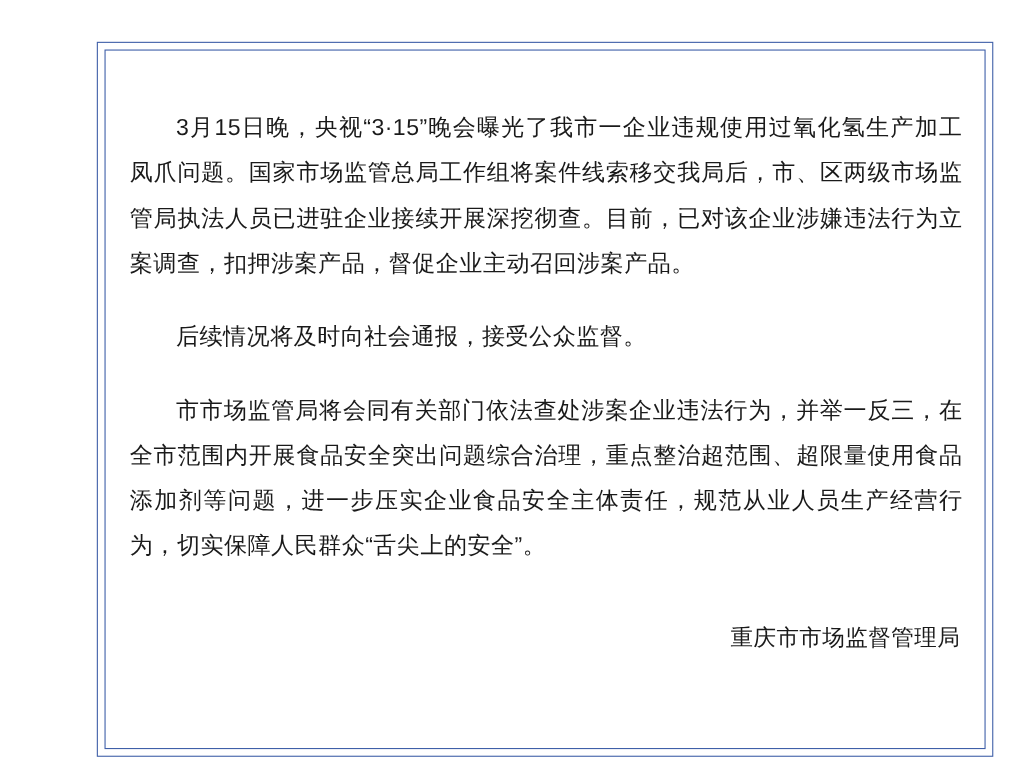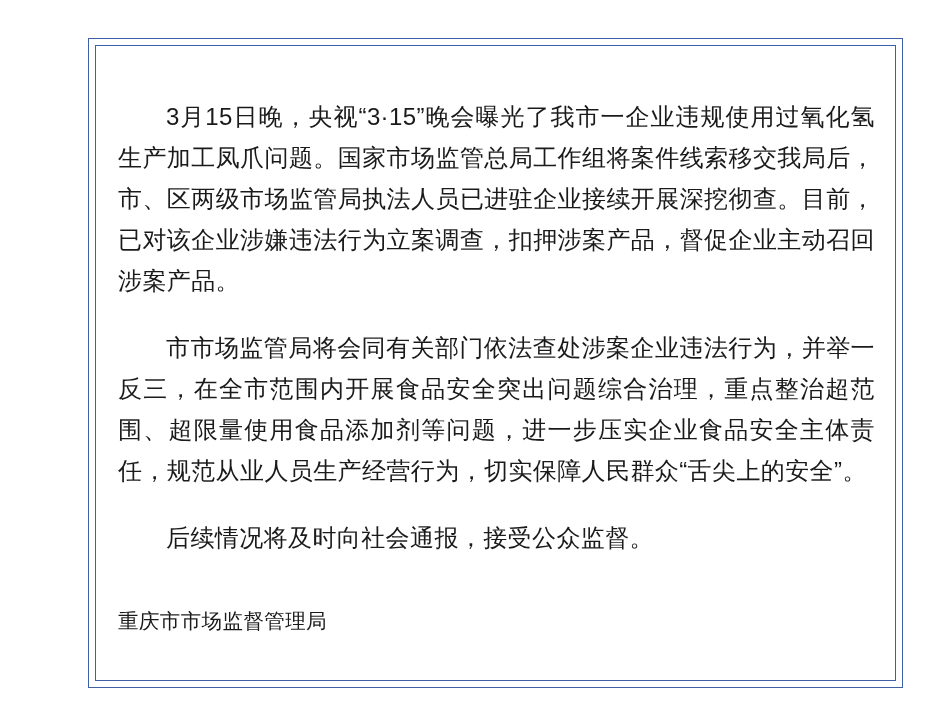--- a/index.html
+++ b/index.html
@@ -39,52 +39,53 @@
     box-sizing: border-box;
   }
   .content {
     position: absolute;
     left: 118px;
     top: 96px;
     width: 757px;
     height: 560px;
   }
   .para {
-    font-size: 24px;
+    font-size: 21px;
     line-height: 41px;
     color: #1a1a1a;
     text-align: justify;
     text-justify: inter-ideograph;
     text-indent: 2em;
     margin: 0 0 26px 0;
     letter-spacing: 0.4px;
   }
   .para:last-of-type {
     margin-bottom: 0;
   }
   .signature {
     margin-top: 44px;
+    text-align: right;
     font-size: 20.5px;
     line-height: 38px;
     color: #1a1a1a;
     letter-spacing: 0.4px;
   }
   .signature div {
     padding-right: 2px;
   }
 </style>
 </head>
 <body>
 
 <div class="page">
   <div class="frame-outer"></div>
   <div class="frame-inner"></div>
 
   <div class="content">
     <p class="para">3月15日晚，央视“3·15”晚会曝光了我市一企业违规使用过氧化氢生产加工凤爪问题。国家市场监管总局工作组将案件线索移交我局后，市、区两级市场监管局执法人员已进驻企业接续开展深挖彻查。目前，已对该企业涉嫌违法行为立案调查，扣押涉案产品，督促企业主动召回涉案产品。</p>
+    <p class="para">后续情况将及时向社会通报，接受公众监督。</p>
     <p class="para">市市场监管局将会同有关部门依法查处涉案企业违法行为，并举一反三，在全市范围内开展食品安全突出问题综合治理，重点整治超范围、超限量使用食品添加剂等问题，进一步压实企业食品安全主体责任，规范从业人员生产经营行为，切实保障人民群众“舌尖上的安全”。</p>
-    <p class="para">后续情况将及时向社会通报，接受公众监督。</p>
 
     <div class="signature">
       <div>重庆市市场监督管理局</div>
     </div>
   </div>
 </div>
 
 </body></html>

